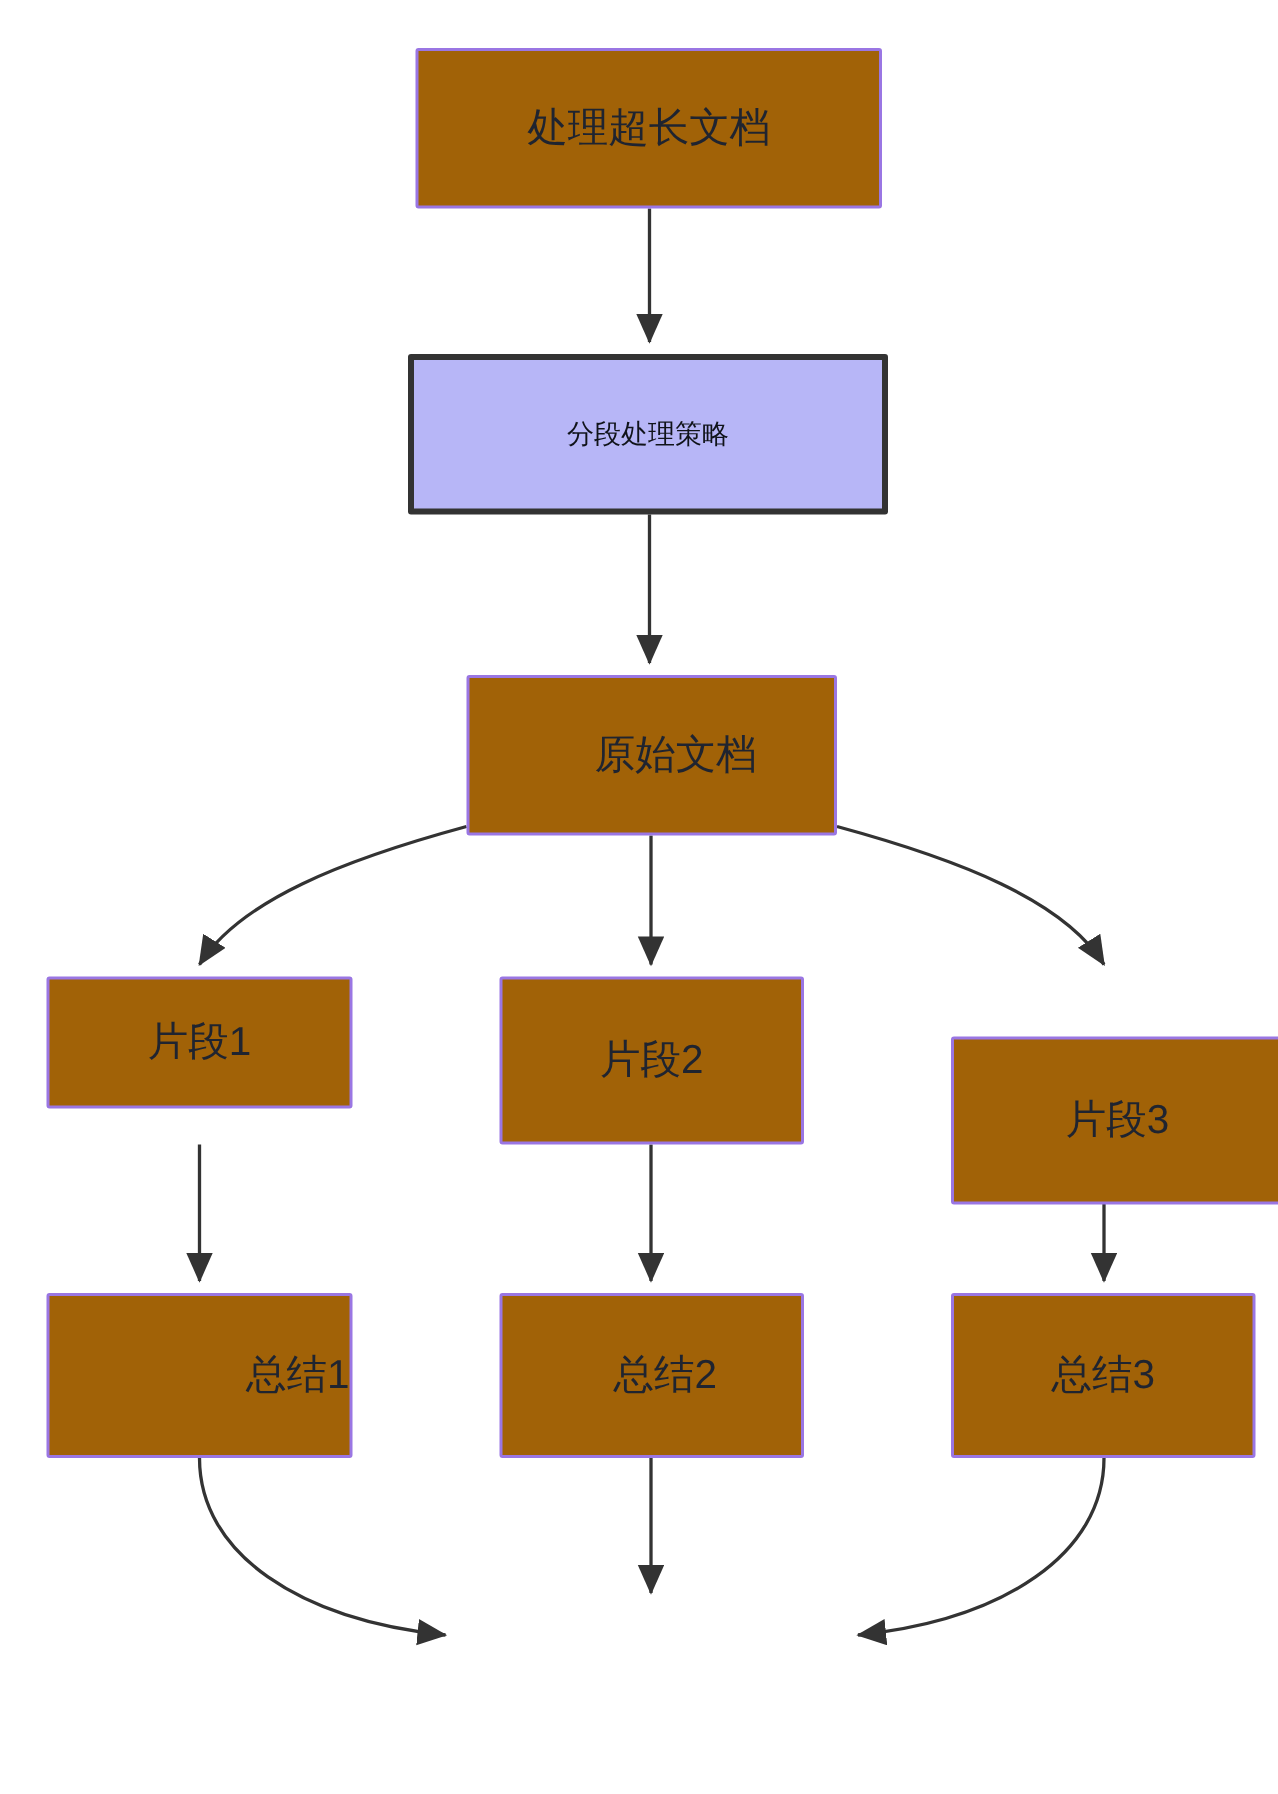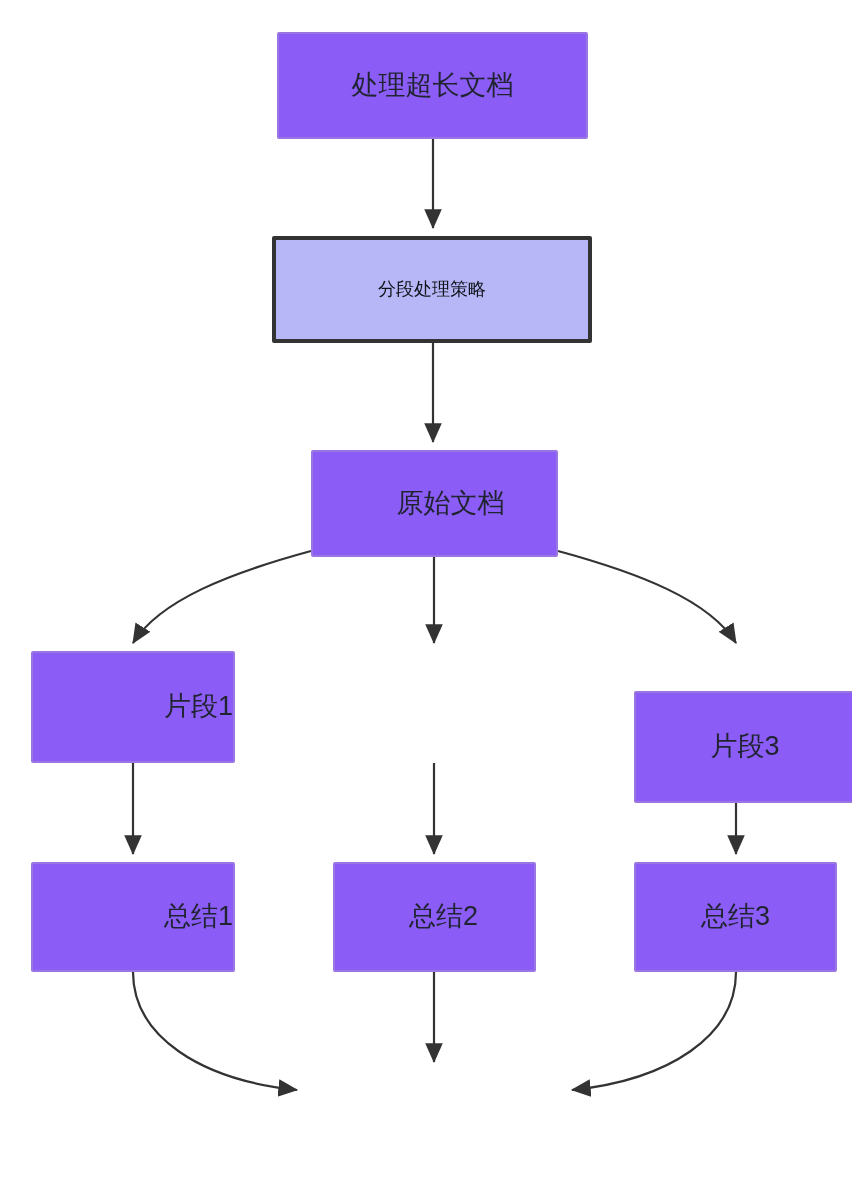--- a/index.html
+++ b/index.html
@@ -44,21 +44,21 @@
     user-select: none;
   }
 
   .node-label {
     display: block;
     white-space: nowrap;
   }
 
   
   .node.normal {
-    background: #8b5cf6;
+    background: #a16207;
     border: 2px solid #9a76e3;
     border-radius: 2px;
     color: #1f2430;
     font-size: 27px;
   }
 
   
   .node.highlight-purple {
     background: #b7b6f7;
     border: 4px solid #333333;
@@ -115,24 +115,27 @@
   </div>
 
   <div class="node highlight-purple" style="left: 272px; top: 236px; width: 320px; height: 107px;">
     <span class="node-label">分段处理策略</span>
   </div>
 
   <div class="node normal" style="left: 311px; top: 450px; width: 247px; height: 107px; padding-left: 32px;">
     <span class="node-label">原始文档</span>
   </div>
 
-  <div class="node normal" style="left: 31px; top: 651px; width: 204px; height: 112px; justify-content: flex-end;">
+  <div class="node normal" style="left: 31px; top: 651px; width: 204px; height: 88px;">
     <span class="node-label">片段1</span>
   </div>
 
+  <div class="node normal" style="left: 333px; top: 651px; width: 203px; height: 112px;">
+    <span class="node-label">片段2</span>
+  </div>
 
   <div class="node normal" style="left: 634px; top: 651px; width: 222px; height: 112px; margin-top: 40px;">
     <span class="node-label">片段3</span>
   </div>
 
   <div class="node normal" style="left: 31px; top: 862px; width: 204px; height: 110px; justify-content: flex-end;">
     <span class="node-label">总结1</span>
   </div>
 
   <div class="node normal" style="left: 333px; top: 862px; width: 203px; height: 110px; padding-left: 18px;">

